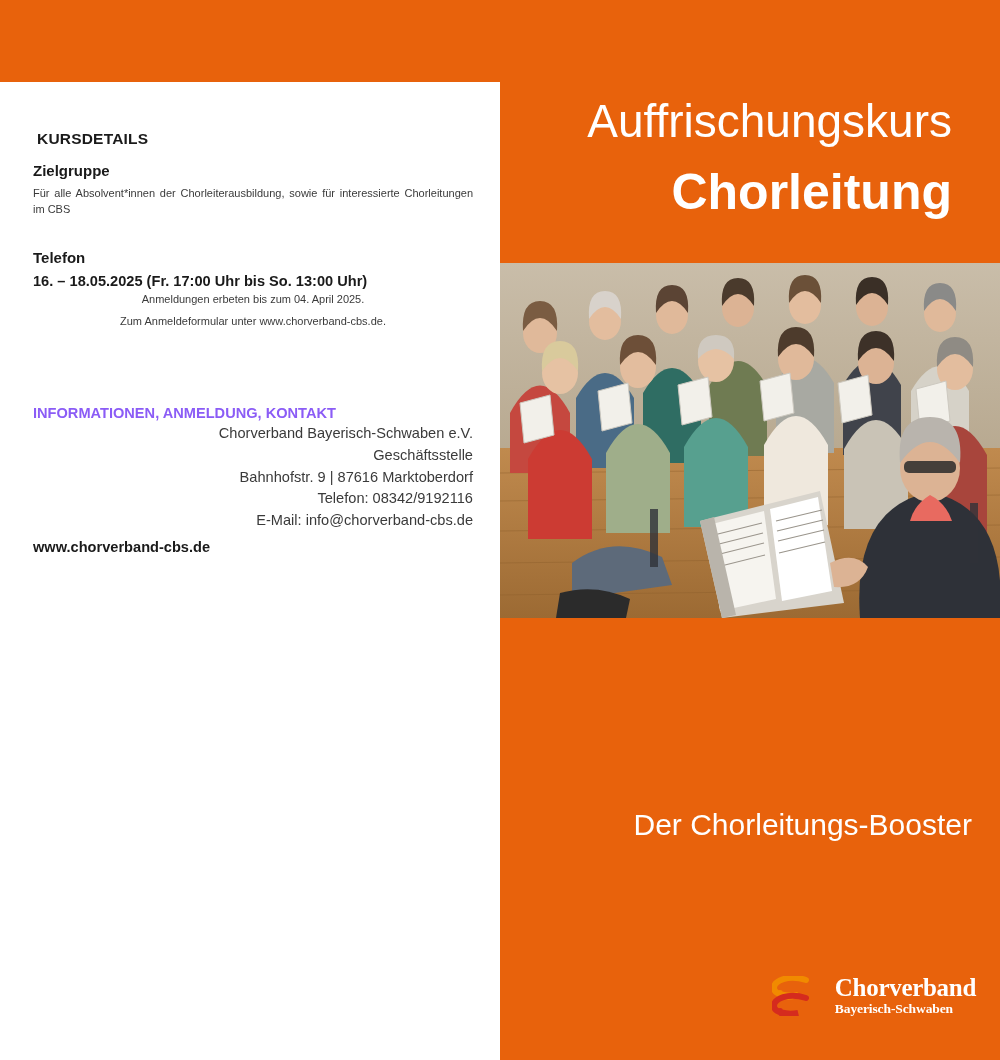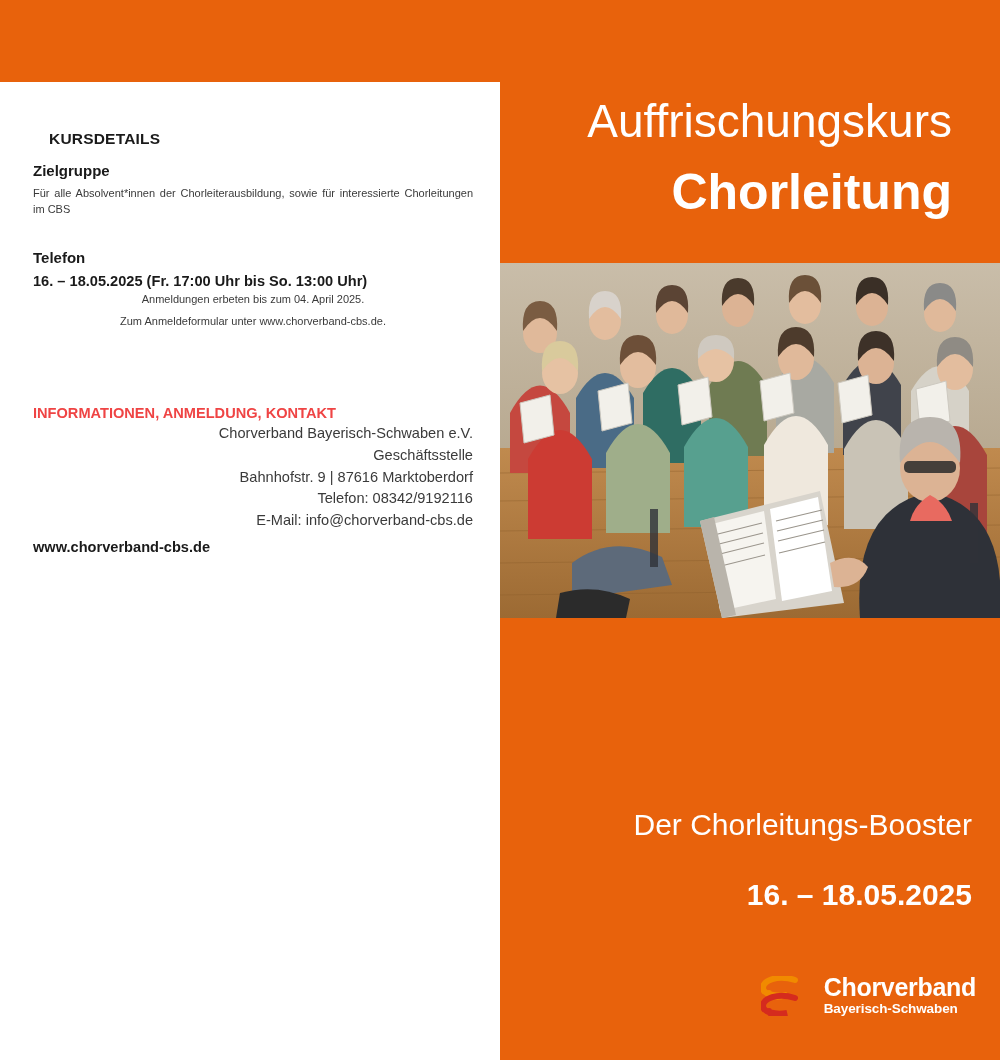--- a/index.html
+++ b/index.html
@@ -35,21 +35,21 @@
     width: 440px;
   }
   .section {
     margin-bottom: 0;
   }
   .kurs-title {
     font-size: 15.5px;
     font-weight: bold;
     color: #1a1a1a;
     letter-spacing: 0.2px;
-    margin: 0 0 14px 16px;
+    margin: 0 0 14px 4px;
   }
   .sub-head {
     font-size: 15px;
     font-weight: bold;
     color: #1a1a1a;
     margin: 0 0 7px 0;
   }
   .body-text {
     font-size: 11px;
     line-height: 1.42;
@@ -62,21 +62,21 @@
     font-size: 14.6px;
     font-weight: bold;
     color: #1a1a1a;
     margin: 0 0 3px 0;
   }
   .gap-lg { height: 26px; }
   .gap-md { height: 18px; }
   .contact-head {
     font-size: 14.6px;
     font-weight: bold;
-    color: #ef4444;
+    color: #8b5cf6;
     margin: 0 0 2px 0;
   }
   .contact-line {
     font-size: 14.6px;
     line-height: 1.48;
     color: #3a3a3a;
     text-align: right;
   }
   .contact-web {
     font-size: 14.6px;
@@ -144,20 +144,21 @@
     font-size: 30px;
     font-weight: bold;
     color: #ffffff;
   }
 
   
   .logo {
     display: flex;
     align-items: center;
     gap: 9px;
+    font-family: Liberation Serif, serif;
   }
   .logo-mark {
     width: 54px;
     height: 40px;
     flex: 0 0 auto;
   }
   .logo-text-main {
     font-size: 25px;
     font-weight: bold;
     line-height: 1;
@@ -325,21 +326,20 @@
         </g>
 
         <g fill="#2f3238" opacity="0.8">
           <rect x="150" y="246" width="8" height="58"></rect>
           <rect x="470" y="240" width="8" height="60"></rect>
         </g>
       </svg>
     </div>
 
     <div class="subtitle">Der Chorleitungs-Booster</div>
-    <div class="dates">16. – 18.05.2025</div>
 
     <div class="logo logo-right">
       <div class="logo-mark">
         <svg width="54" height="40" viewBox="0 0 54 40" xmlns="http://www.w3.org/2000/svg" aria-hidden="true">
           <path d="M34 4 C16 -2 2 5 2 12 C2 18 14 21 26 19 C16 22 8 21 8 17" fill="none" stroke="#F18A00" stroke-width="6" stroke-linecap="round"></path>
           <path d="M34 22 C16 16 2 23 2 30 C2 36 14 39 26 37 C16 40 8 39 8 35" fill="none" stroke="#D52B1E" stroke-width="6" stroke-linecap="round"></path>
         </svg>
       </div>
       <div>
         <div class="logo-text-main">Chorverband</div>

